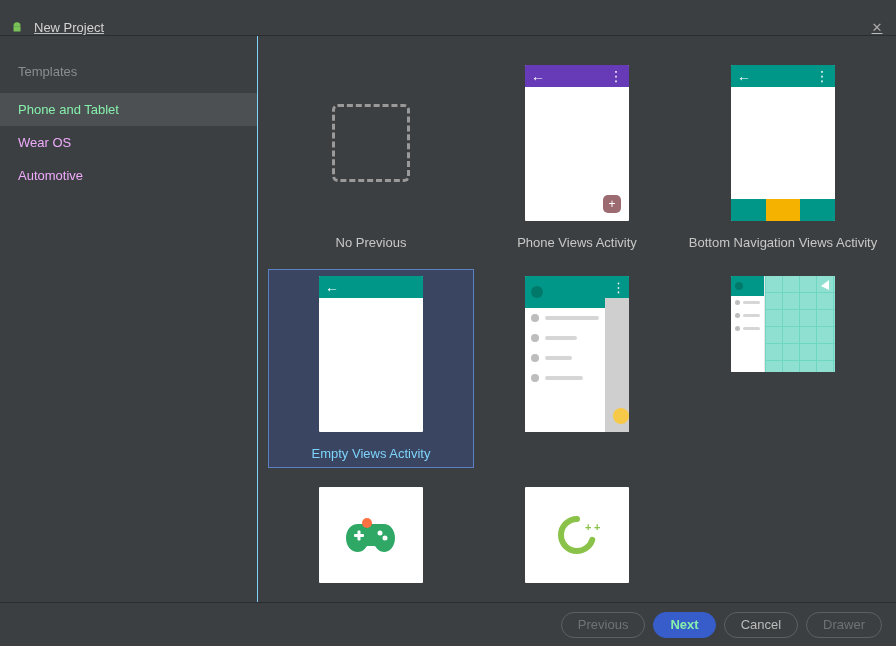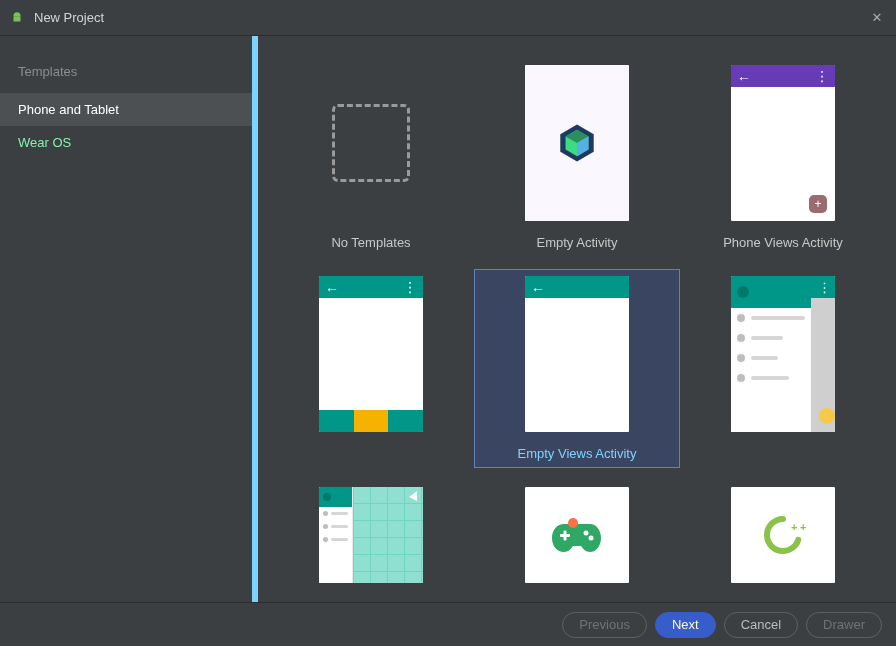--- a/index.html
+++ b/index.html
@@ -7,56 +7,57 @@
     width: 896px; height: 646px;
     background: #3c3f41;
     font-family: -apple-system, "Segoe UI", Arial, sans-serif;
     font-size: 13px;
     color: #bbbbbb;
     overflow: hidden;
     position: relative;
   }
   .titlebar {
     height: 36px;
-    display: flex; align-items: center;
-    padding: 12px 10px;
+    display: flex; align-items: flex-end;
+    padding: 0 10px;
     border-bottom: 1px solid #2b2d2f;
+    text-decoration: underline;
   }
   .titlebar .logo {
     width: 14px; height: 14px; margin-right: 10px;
     display: inline-block;
   }
   .titlebar .title { color: #d4d4d4; }
   .titlebar .close {
     margin-left: auto; color: #aaaaaa;
     width: 18px; text-align: center; cursor: pointer;
   }
   .main {
     display: flex;
     height: calc(100% - 36px - 44px);
   }
   .sidebar {
     width: 258px;
     background: #3c3f41;
-    border-right: 6px solid #7dd3fc;
+    border-right: 1px solid #7dd3fc;
     padding-top: 18px;
   }
   .sidebar-heading {
     color: #8a8d8f;
     padding: 10px 18px 14px 18px;
     font-size: 13px;
   }
   .sidebar-item {
     padding: 9px 18px;
-    color: #86efac;
+    color: #f0abfc;
     cursor: pointer;
   }
   .sidebar-item.selected {
     background: #4c5052;
-    color: #ffffff;
+    color: #86efac;
   }
   .content {
     flex: 1;
     background: #3c3f41;
     overflow: hidden;
     padding: 22px 6px 0 6px;
   }
   .grid {
     display: grid;
     grid-template-columns: repeat(3, 206px);
@@ -102,21 +103,22 @@
     border: 1px solid #5e6060;
     background: #3c3f41;
     color: #bbbbbb;
     border-radius: 13px;
     font-size: 13px;
     cursor: pointer;
   }
   .btn.primary {
     background: #365dc9;
     border-color: #365dc9;
-    color: #fef9c3;
+    color: #86efac;
+    font-weight: bold;
   }
   .btn.disabled { color: #6f7374; cursor: default; }
 
   
   .appbar {
     height: 22px; width: 100%;
     display: flex; align-items: center;
     padding: 0 6px;
   }
   .appbar.purple { background: #673ab7; }
@@ -233,48 +235,35 @@
 
 <div class="main">
   <div class="sidebar">
     <div class="sidebar-heading">Templates</div>
     <div class="sidebar-item selected">
       <span>Phone and Tablet</span>
     </div>
     <div class="sidebar-item">
       <span>Wear OS</span>
     </div>
+    <div class="sidebar-item">
+      <span>Automotive</span>
+    </div>
   </div>
 
   <div class="content">
     <div class="grid">
 
       <div class="card">
         <div class="no-activity-thumb">
           <div class="dashed"></div>
         </div>
-        <div class="card-label">No Templates</div>
-      </div>
-
-      <div class="card">
-        <div class="thumb">
-          <div class="appbar purple">
-            <span class="back-arrow">←</span>
-          </div>
-          <div class="compose-center">
-            <svg width="44" height="44" viewBox="0 0 100 100">
-              <polygon fill="#1f3a5f" points="50,8 88,30 88,70 50,92 12,70 12,30"></polygon>
-              <polygon fill="#3ddc84" points="50,20 76,35 76,65 50,80 24,65 24,35"></polygon>
-              <polygon fill="#2a8f5f" points="50,20 76,35 50,50 24,35"></polygon>
-              <polygon fill="#56b0e8" points="50,50 76,35 76,65 50,80"></polygon>
-            </svg>
-          </div>
-        </div>
-        <div class="card-label">Empty Activity</div>
-      </div>
+        <div class="card-label">No Previous</div>
+      </div>
+
 
       <div class="card">
         <div class="thumb">
           <div class="appbar purple">
             <span class="back-arrow">←</span>
             <span class="menu-dots">⋮</span>
           </div>
           <div class="fab">+</div>
         </div>
         <div class="card-label">Phone Views Activity</div>
@@ -285,20 +274,21 @@
           <div class="appbar teal">
             <span class="back-arrow">←</span>
             <span class="menu-dots">⋮</span>
           </div>
           <div class="bottomnav">
             <div class="bn1"></div>
               <div class="bn2"></div>
               <div class="bn3"></div>
           </div>
         </div>
+        <div class="card-label">Bottom Navigation Views Activity</div>
       </div>
 
       <div class="card selected">
         <div class="thumb">
           <div class="appbar teal">
             <span class="back-arrow">←</span>
           </div>
         </div>
         <div class="card-label">Empty Views Activity</div>
       </div>

